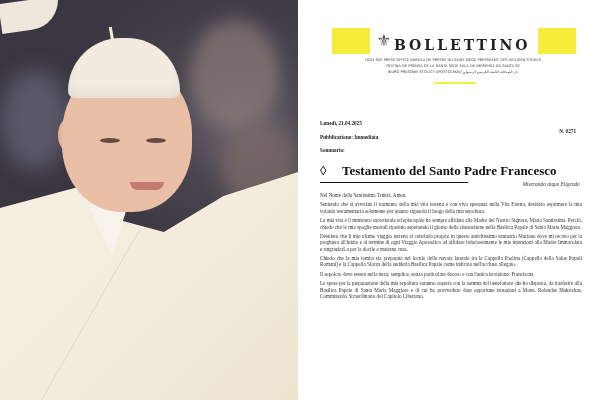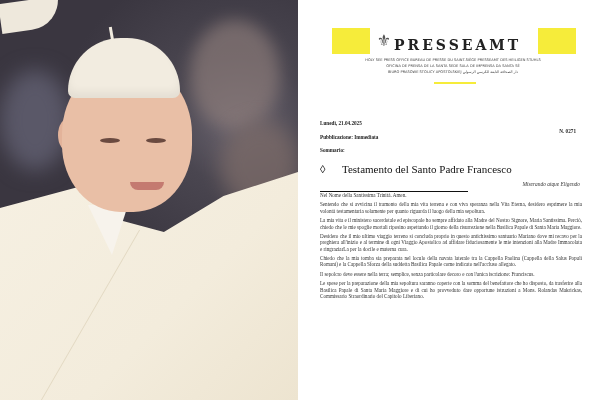--- a/index.html
+++ b/index.html
@@ -26,21 +26,21 @@
   .ybar.l{left:0;width:38px;}
   .ybar.r{right:0;width:38px;}
   .crest{position:absolute;left:44px;top:2px;width:16px;height:22px;color:#555;font-size:16px;line-height:22px;text-align:center;}
   .sala{position:absolute;left:62px;top:2px;font-family:"DejaVu Sans",sans-serif;font-size:6.8px;letter-spacing:.6px;color:#333;white-space:nowrap;}
   .boll{position:absolute;left:62px;top:9px;font-family:"DejaVu Serif",serif;font-weight:bold;font-size:14px;letter-spacing:3px;color:#222;white-space:nowrap;}
   .langs{position:absolute;left:0;top:57px;width:294px;text-align:center;font-family:"DejaVu Sans",sans-serif;font-size:3.6px;line-height:6px;color:#444;}
   .ydash{position:absolute;left:128px;top:82px;width:42px;height:2px;background:#f6ec3a;}
 
   .meta{position:absolute;left:14px;font-size:5.2px;font-weight:bold;color:#222;}
   .num{position:absolute;right:24px;top:128px;font-size:5.2px;font-weight:bold;color:#222;}
-  .title{position:absolute;left:14px;top:163px;font-size:11px;font-weight:normal;color:#111;border-bottom:0.6px solid #111;padding-bottom:16px;width:148px;white-space:nowrap;}
+  .title{position:absolute;left:14px;top:163px;font-size:13px;font-weight:bold;color:#111;border-bottom:0.6px solid #111;padding-bottom:3px;width:148px;white-space:nowrap;}
   .title .dia{display:inline-block;width:22px;}
   .motto{position:absolute;right:20px;top:181px;font-style:italic;font-size:5.4px;color:#333;}
   .body{position:absolute;left:14px;top:192px;width:262px;font-size:5.1px;line-height:6.3px;color:#333;text-align:justify;}
   .body p{margin:0 0 3.2px 0;}
 </style>
 </head>
 <body>
 
 <div class="photo">
   <div class="bg-blob1"></div>
@@ -57,21 +57,21 @@
   <div class="mouth"></div>
   <div class="stem"></div>
   <div class="zucchetto"></div>
 </div>
 
 <div class="doc">
   <div class="masthead">
     <div class="ybar l"></div>
     <div class="ybar r"></div>
     <div class="crest">⚜</div>
-    <div class="boll">PRESSEAMT</div>
+    <div class="boll">BOLLETTINO</div>
   </div>
   <div class="langs">
     <div>HOLY SEE PRESS OFFICE    BUREAU DE PRESSE DU SAINT-SIÈGE    PRESSEAMT DES HEILIGEN STUHLS</div>
     <div>OFICINA DE PRENSA DE LA SANTA SEDE    SALA DE IMPRENSA DA SANTA SÉ</div>
     <div>BIURO PRASOWE STOLICY APOSTOLSKIEJ    دار الصحافة التابعة للكرسي الرسولي</div>
   </div>
   <div class="ydash"></div>
 
   <div class="meta" style="top:120px">Lunedì, 21.04.2025</div>
   <div class="num">N. 0271</div>

